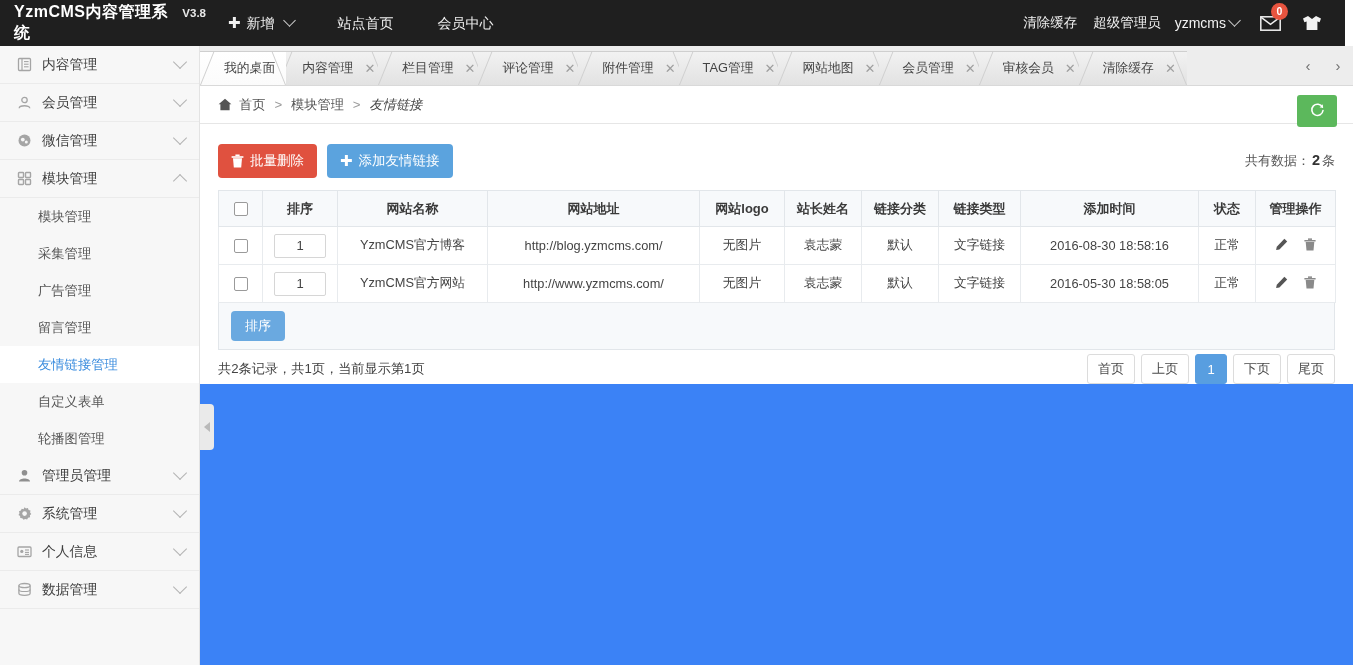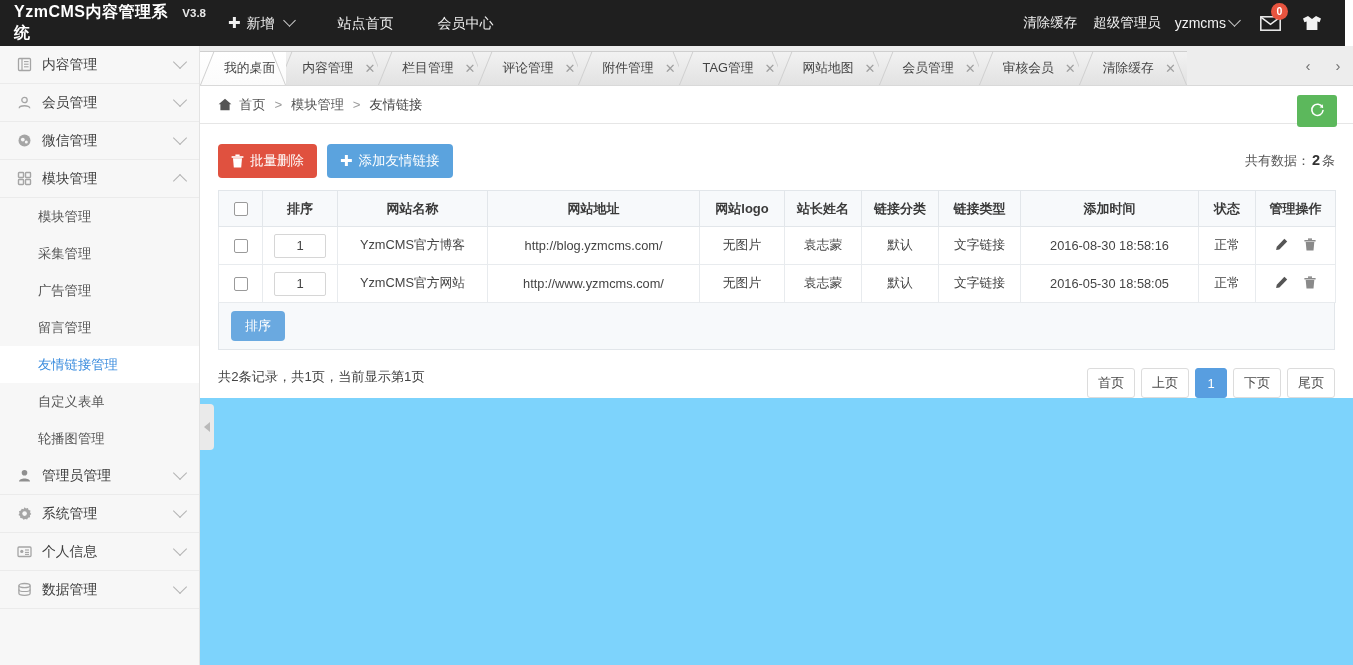--- a/index.html
+++ b/index.html
@@ -113,21 +113,21 @@
     width: 0; height: 0;
     border-top: 5px solid transparent;
     border-bottom: 5px solid transparent;
     border-right: 6px solid #b9b9b9;
   }
 
   
   #main {
     position: absolute; left: 200px; top: 46px;
     width: 1153px; height: 619px;
-    background: #7dd3fc;
+    background: #3b82f6;
   }
 
   
   #tabbar {
     position: relative; height: 40px;
     background: #ededed;
     border-bottom: 1px solid #d9d9d9;
     display: flex; align-items: flex-end;
     overflow: hidden;
   }
@@ -188,21 +188,21 @@
   #crumbbar {
     position: relative; height: 38px;
     background: #fff;
     border-bottom: 1px solid #e6e6e6;
     display: flex; align-items: center;
     padding: 0 16px 0 18px;
     font-size: 13.2px; color: #555;
   }
   .home-ico { margin-right: 7px; color: #555; font-size: 13px; display:inline-flex; }
   .crumb { color: #555; cursor: pointer; }
-  .crumb.last { color: #444; cursor: default; }
+  .crumb.last { color: #444; cursor: default; font-style: italic; }
   .crumb-sep { margin: 0 9px; color: #9b9b9b; }
   .refresh-btn {
     margin-left: auto;
     width: 40px; height: 32px; border-radius: 3px;
     background: #5cb85c; color: #fff;
     display: flex; align-items: center; justify-content: center;
     cursor: pointer; font-size: 15px;
     position: relative; top: 6px;
   }
 
@@ -266,22 +266,22 @@
   .act-ico {
     display: inline-block; margin: 0 6px;
     color: #5a5a5a; cursor: pointer; font-size: 13px;
   }
   .sortbar {
     background: #f7f9fb;
     border: 1px solid #e2e6ea; border-top: none;
     padding: 8px 12px;
   }
   .pager-row {
-    display: flex; 
-    margin-top: 18px;
+    display: flex; align-items: center;
+    margin-top: 4px;
     font-size: 13.2px; color: #444;
   }
   .pager { margin-left: auto; display: flex; gap: 6px; }
   .pg {
     min-width: 44px; height: 30px; padding: 0 10px;
     border: 1px solid #dcdcdc; border-radius: 3px;
     background: #fff; color: #4a4a4a;
     display: flex; align-items: center; justify-content: center;
     font-size: 13px; cursor: pointer;
   }

